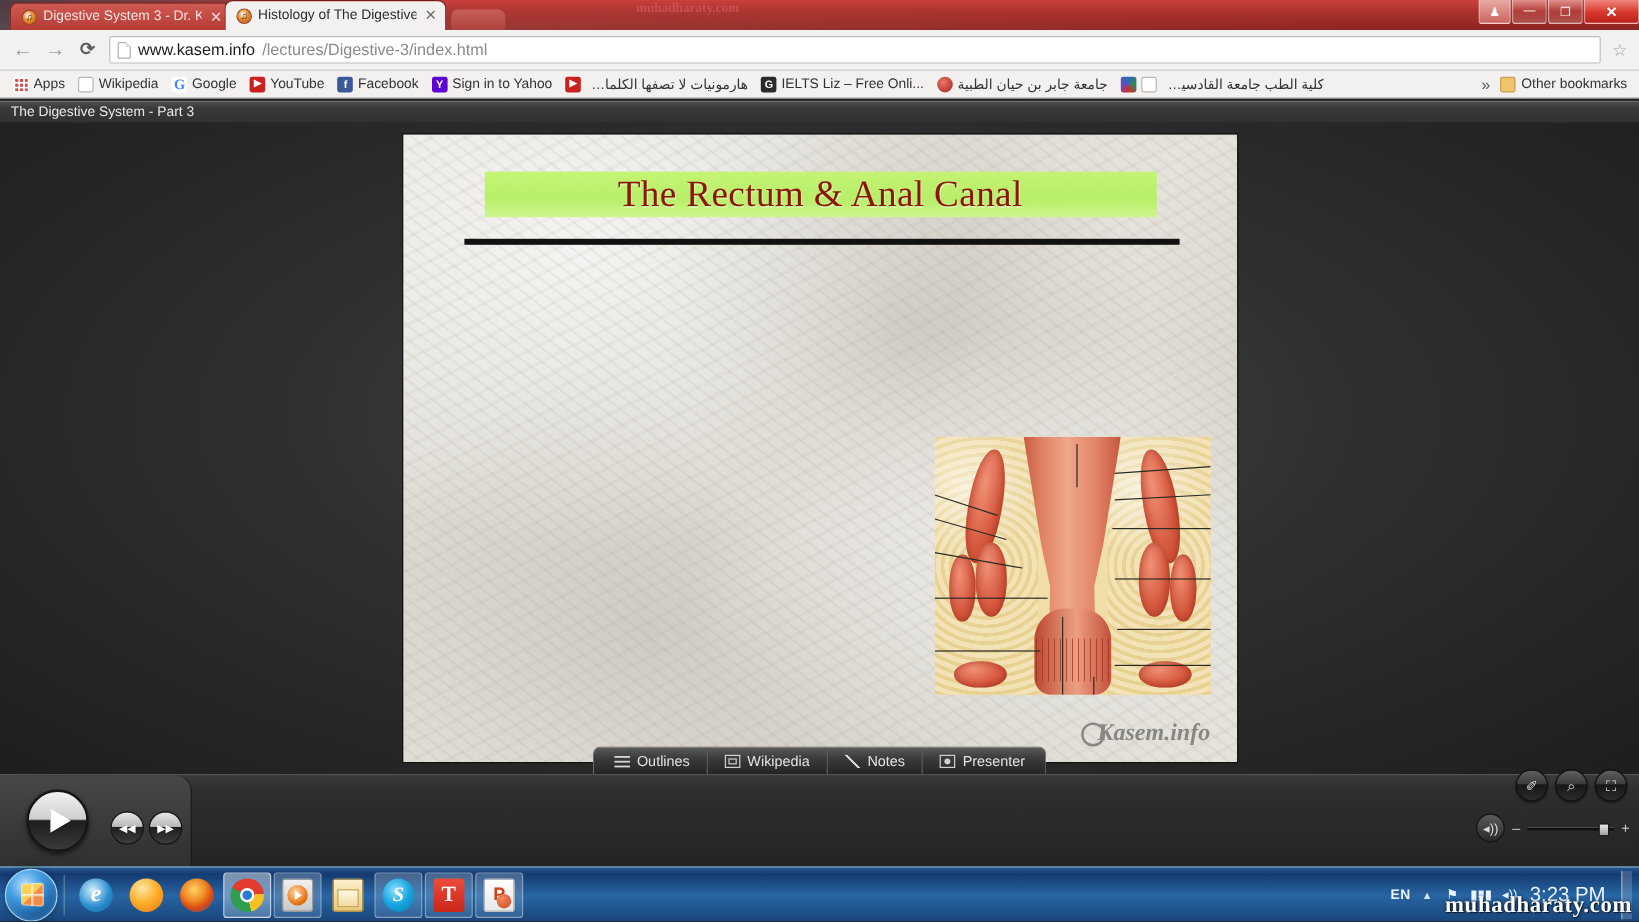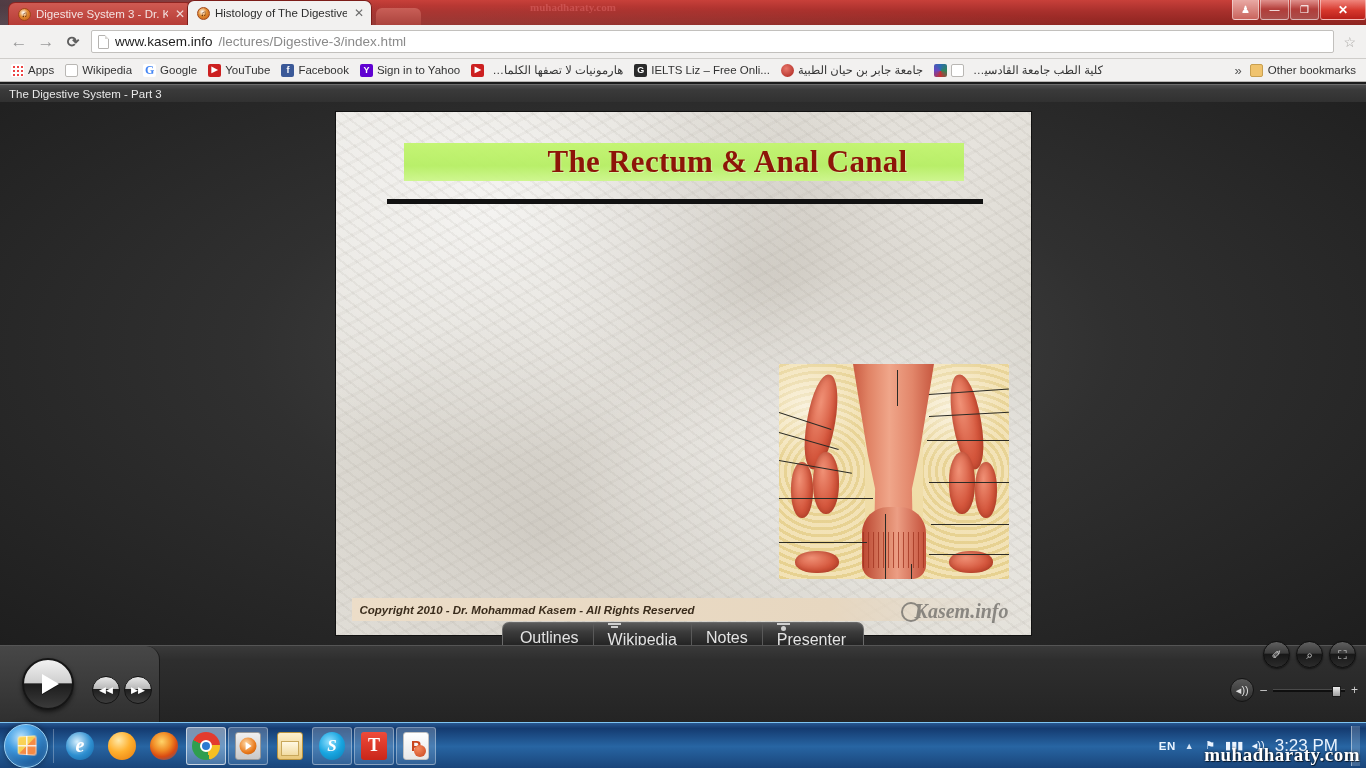--- a/index.html
+++ b/index.html
@@ -190,24 +190,23 @@
   }
   .slide-title-band {
     position: absolute; left: 68px; top: 31px; width: 560px; height: 38px;
     background: linear-gradient(180deg,#c2f56e,#b6ef63 60%,#cdf78b);
     opacity: .95;
   }
   .slide-title {
     position: absolute; left: 68px; top: 26px; width: 560px; height: 48px;
     display: flex; align-items: center; justify-content: center;
     font-family: "Liberation Serif", serif;
-    font-weight: bold; font-size: 31px; color: #8d1508;
+    font-weight: normal; font-size: 31px; color: #8d1508;
     letter-spacing: .3px;
     text-shadow: 1px 1px 0 rgba(255,255,255,.35);
-    margin-left: 44px;
   }
   .title-rule {
     position: absolute; left: 51px; top: 87px; width: 596px; height: 5px;
     background: #111;
   }
   .bullets {
     position: absolute; left: 26px; top: 103px; width: 645px;
     font-family: "Liberation Serif", serif;
     color: #16161a; font-size: 24.5px; line-height: 1.22;
   }
@@ -288,25 +287,24 @@
   }
   .vtabs-wrap {
     display: flex; align-items: stretch; height: 23px;
     background: linear-gradient(180deg,#5a5a5a,#3b3b3b 40%,#242424);
     border: 1px solid #6a6a6a; border-bottom: none;
     border-radius: 7px 7px 0 0;
     padding: 0 3px;
     pointer-events: auto;
   }
   .vtab {
-    display: flex; gap: 6px;
+    display: flex; align-items: center; gap: 6px;
     padding: 0 14px;
-    color: #e3e3e3; font-size: 16px;
+    color: #e3e3e3; font-size: 12px;
     border-right: 1px solid #595959;
-    flex-direction: column;
   }
   .vtab:last-child { border-right: none; }
   .vtab .ti { width: 13px; height: 11px; border: 1px solid #cfcfcf; display:block; position:relative;}
   .vtab .ti.outlines{border:none; background:
       linear-gradient(#d6d6d6,#d6d6d6) 0 1px/13px 1.5px no-repeat,
       linear-gradient(#d6d6d6,#d6d6d6) 0 5px/13px 1.5px no-repeat,
       linear-gradient(#d6d6d6,#d6d6d6) 0 9px/13px 1.5px no-repeat;}
   .vtab .ti.thumbs::after{content:"";position:absolute;inset:2px;border:1px solid #cfcfcf;}
   .vtab .ti.notes{border:none;background:linear-gradient(45deg,transparent 45%,#d6d6d6 45%,#d6d6d6 55%,transparent 55%);}
   .vtab .ti.presenter::after{content:"";position:absolute;left:3px;top:2px;width:5px;height:5px;border-radius:50%;background:#cfcfcf;}
@@ -594,23 +592,20 @@
           <div class="lead" style="left:0px;top:96px;width:74px;transform:rotate(10deg);"></div>
           <div class="lead" style="left:0px;top:134px;width:94px;"></div>
           <div class="lead" style="left:150px;top:118px;width:80px;"></div>
           <div class="lead" style="left:152px;top:160px;width:78px;"></div>
           <div class="lead" style="left:0px;top:178px;width:88px;"></div>
           <div class="lead" style="left:150px;top:190px;width:80px;"></div>
           <div class="lead-v" style="left:106px;top:150px;height:65px;"></div>
           <div class="lead-v" style="left:132px;top:200px;height:15px;"></div>
         </div>
 
-        <div class="slide-footer">
-          <span class="txt">Copyright 2010 - Dr. Mohammad Kasem - All Rights Reserved</span>
-        </div>
         <div class="watermark">
           <span class="ring"></span>
           <span>Kasem.info</span>
         </div>
 
       </div>
     </div>
 
     <div class="viewer-tabs">
       <div class="vtabs-wrap">

